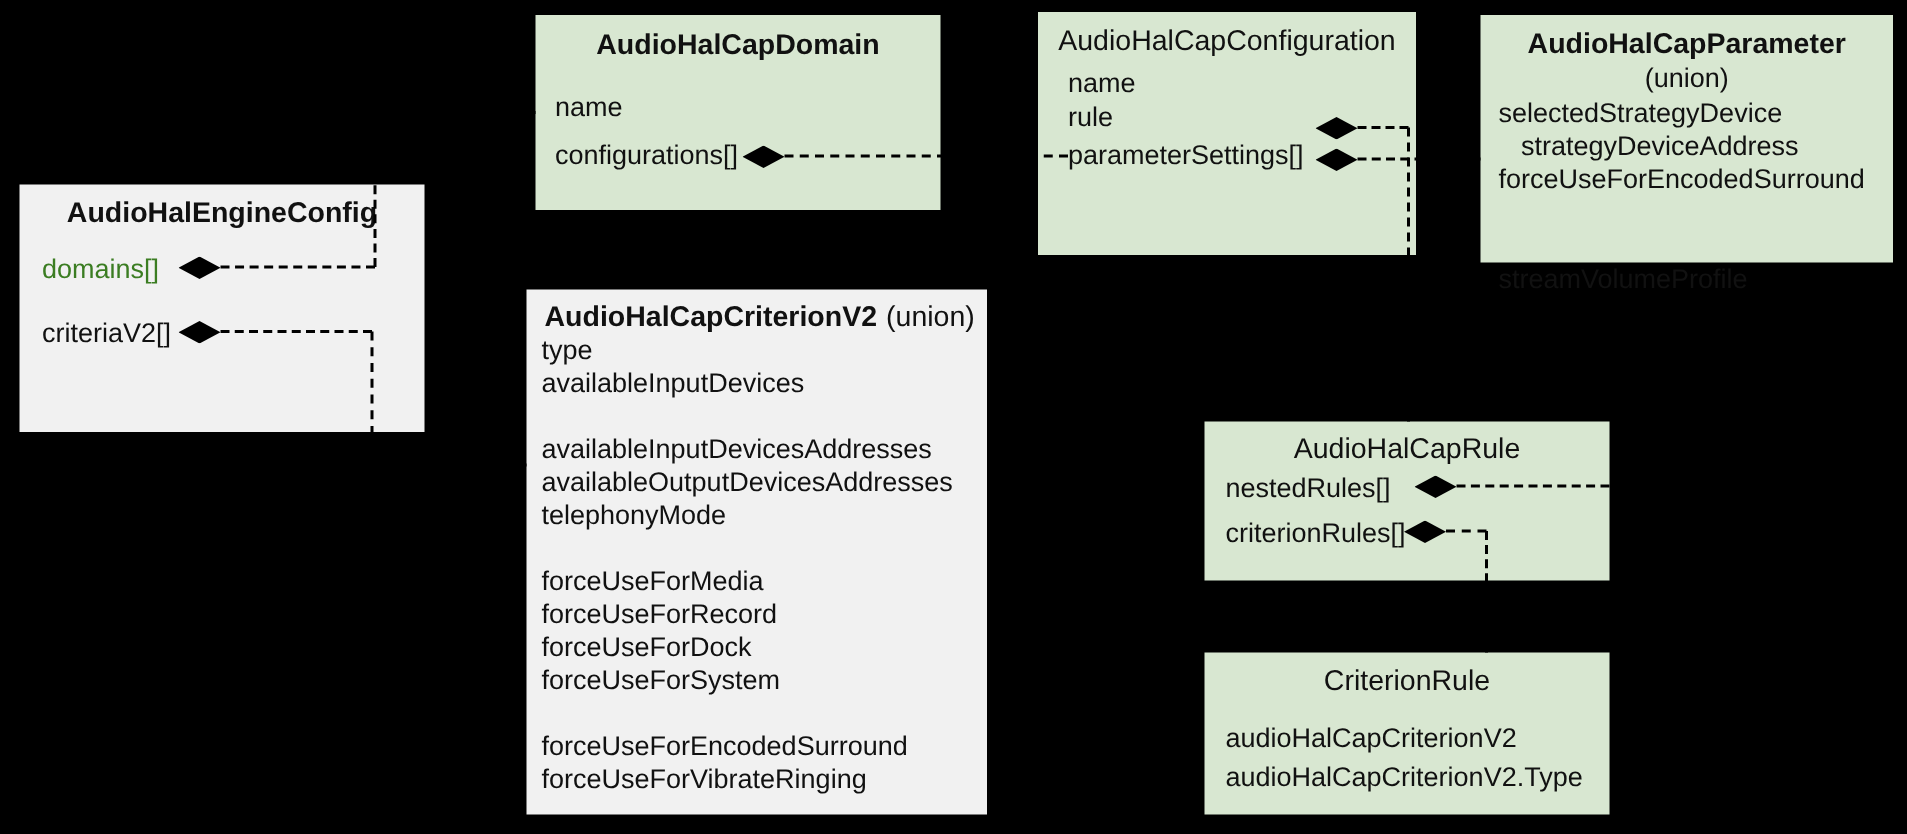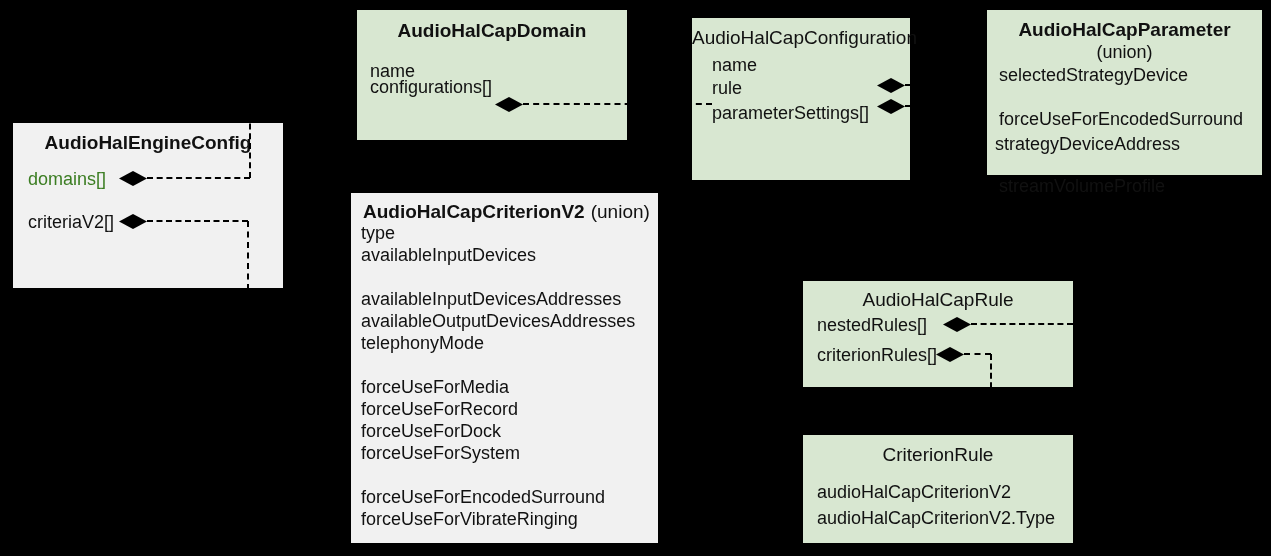--- a/index.html
+++ b/index.html
@@ -48,35 +48,35 @@
 
   <div class="box gray" style="left:13px; top:123px; width:270px; height:165px;">
     <div class="title" style="top:9px;">AudioHalEngineConfig</div>
     <div class="row green-text" style="left:15px; top:45px;">domains[]</div>
     <div class="row" style="left:15px; top:88px;">criteriaV2[]</div>
   </div>
 
   <div class="box green" style="left:357px; top:10px; width:270px; height:130px;">
     <div class="title" style="top:10px;">AudioHalCapDomain</div>
     <div class="row" style="left:13px; top:50px;">name</div>
-    <div class="row" style="left:13px; top:66px;">configurations[]</div>
+    <div class="row" style="left:13px; top:82px;">configurations[]</div>
   </div>
 
-  <div class="box green" style="left:692px; top:18px; width:218px; height:162px;">
+  <div class="box green" style="left:692px; top:8px; width:218px; height:162px;padding-left:34px;">
     <div class="title regular" style="top:9px;">AudioHalCapConfiguration</div>
     <div class="row" style="left:20px; top:36px;">name</div>
     <div class="row" style="left:20px; top:59px;">rule</div>
     <div class="row" style="left:20px; top:84px;">parameterSettings[]</div>
   </div>
 
   <div class="box green" style="left:987px; top:10px; width:275px; height:165px;">
     <div class="title" style="top:9px;">AudioHalCapParameter</div>
     <div class="subtitle" style="top:31px;">(union)</div>
     <div class="row" style="left:12px; top:54px;">selectedStrategyDevice</div>
-    <div class="row" style="left:8px; top:76px;margin-top:47px;">strategyDeviceAddress</div>
+    <div class="row" style="left:27px; top:76px;">strategyDeviceAddress</div>
     <div class="row" style="left:12px; top:98px;">forceUseForEncodedSurround</div>
     <div class="row" style="left:12px; top:120px;margin-top:45px;">streamVolumeProfile</div>
   </div>
 
   <div class="box gray" style="left:351px; top:193px; width:307px; height:350px;">
     <div class="title-inline" style="left:12px; top:7px;">
       <span class="b">AudioHalCapCriterionV2</span><span class="r">(union)</span>
     </div>
     <div class="row" style="left:10px; top:29px;">type</div>
     <div class="row" style="left:10px; top:51px;">availableInputDevices</div>

